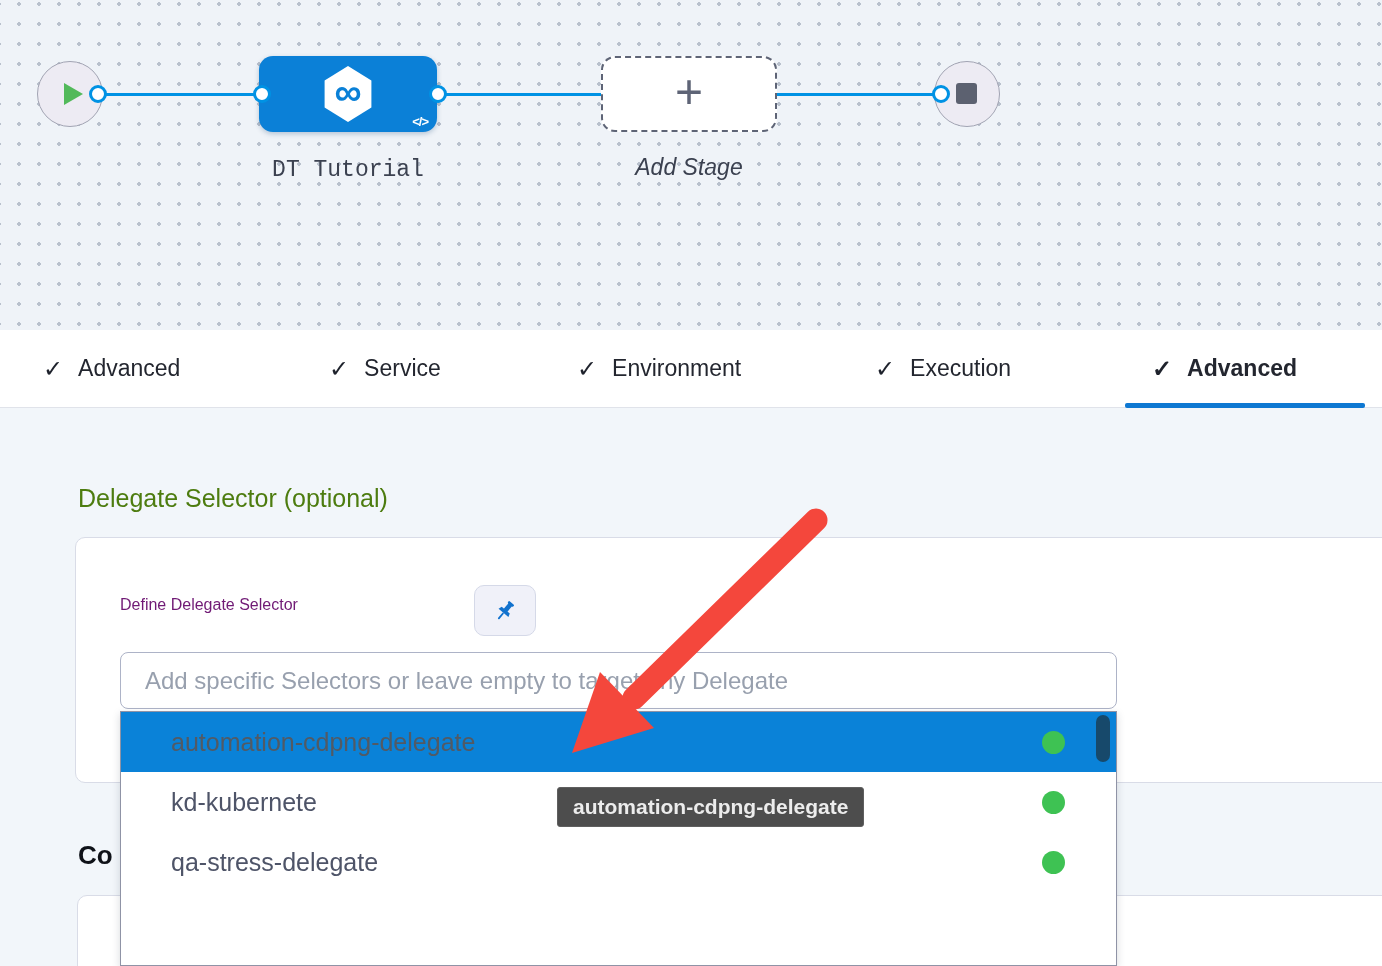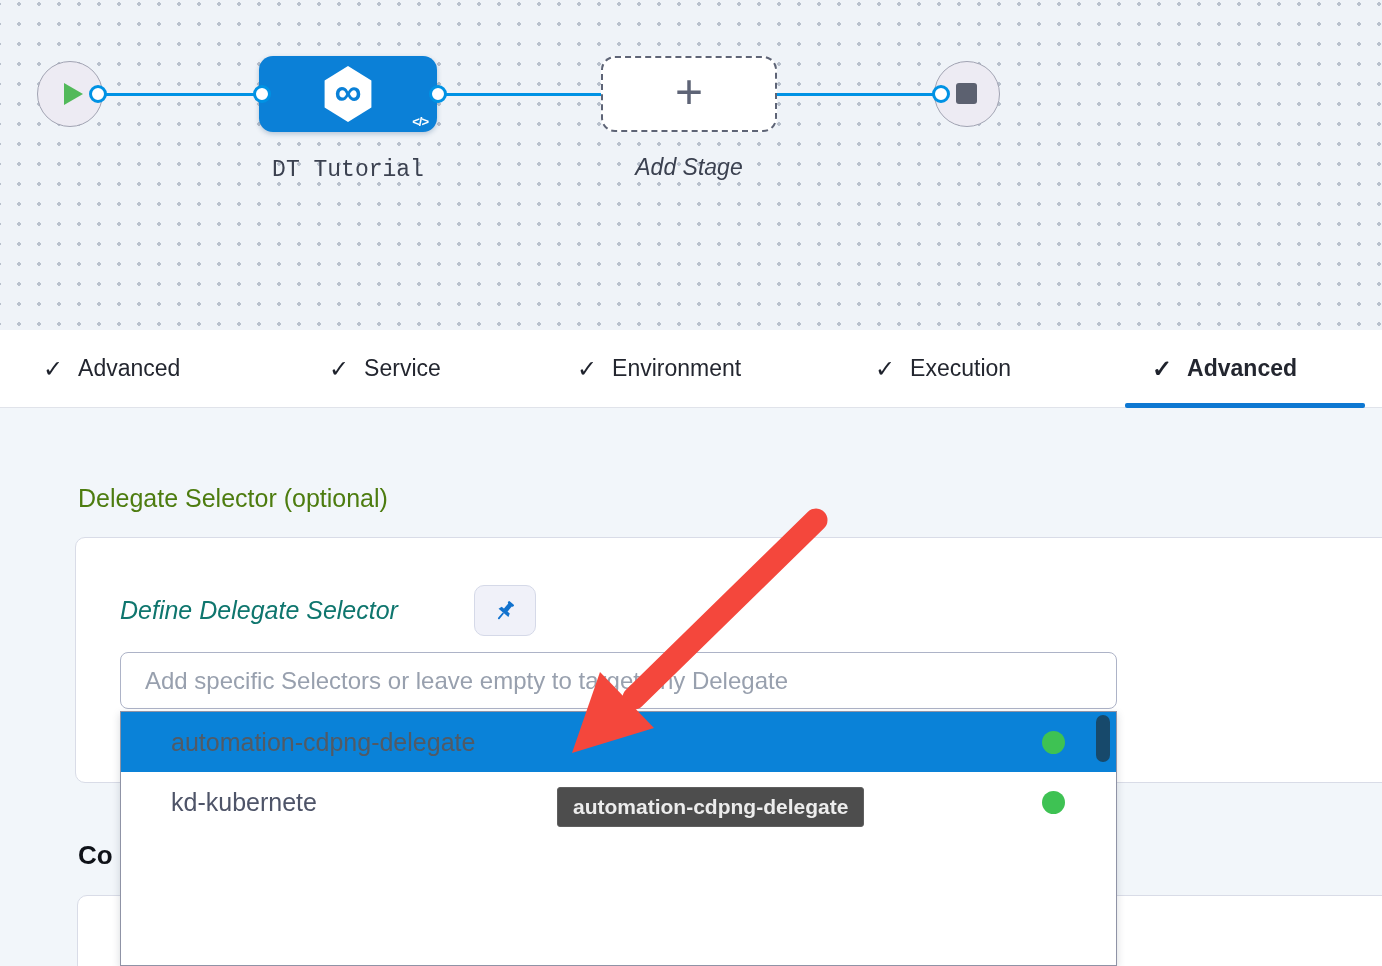--- a/index.html
+++ b/index.html
@@ -54,21 +54,21 @@
   #tabbar{left:0;top:330px;width:1382px;height:78px;background:#ffffff;border-bottom:1px solid #e0e3ea;box-sizing:border-box;}
   .tab{height:77px;display:flex;align-items:center;gap:15px;font-size:23px;color:#23262f;cursor:pointer;}
   .tab .check{font-size:24px;color:#1e222c;}
   .tab.active{font-weight:700;}
   #tab-underline{left:1125px;top:403px;width:240px;height:5px;background:#0e78d2;border-radius:2px;z-index:3;}
 
   
   #section-heading{left:78px;top:484px;font-size:25px;font-weight:400;color:#4d7c0f;}
   .card{background:#fff;border:1px solid #d9dce7;border-radius:10px;box-sizing:border-box;}
   #card-delegate{left:75px;top:537px;width:1317px;height:246px;}
-  #define-label{left:120px;top:596px;font-size:25px;color:#0f766e;font-style:italic;}
+  #define-label{left:120px;top:596px;font-size:16px;color:#701a75;}
   #pin-button{
     left:474px;top:585px;width:62px;height:51px;background:#f0f1f9;
     border:1px solid #d5d9e8;border-radius:10px;box-sizing:border-box;
     display:flex;align-items:center;justify-content:center;cursor:pointer;
   }
   #selector-input{
     left:120px;top:652px;width:997px;height:57px;box-sizing:border-box;
     border:1.5px solid #adb3c7;border-radius:8px;background:#fff;
     font-family:"Liberation Sans",sans-serif;font-size:24px;color:#3c4250;
     padding:0 24px;outline:none;
@@ -190,20 +190,24 @@
 
 <div id="dropdown" class="abs">
   <div class="dd-item highlighted">
     <span>automation-cdpng-delegate</span>
     <span class="dot" style="top:19px;"></span>
   </div>
   <div class="dd-item">
     <span>kd-kubernete</span>
     <span class="dot" style="top:19px;"></span>
   </div>
+  <div class="dd-item">
+    <span>qa-stress-delegate</span>
+    <span class="dot" style="top:19px;"></span>
+  </div>
   <div id="scroll-thumb"></div>
 </div>
 
 <div id="tooltip" class="abs">
   <span>automation-cdpng-delegate</span>
 </div>
 
 <svg id="arrow-svg" class="abs">
   <line x1="816" y1="520" x2="634" y2="698" stroke="#f4473c" stroke-width="23" stroke-linecap="round"></line>
   <polygon points="572,753 600,672 654,728" fill="#f4473c"></polygon>

